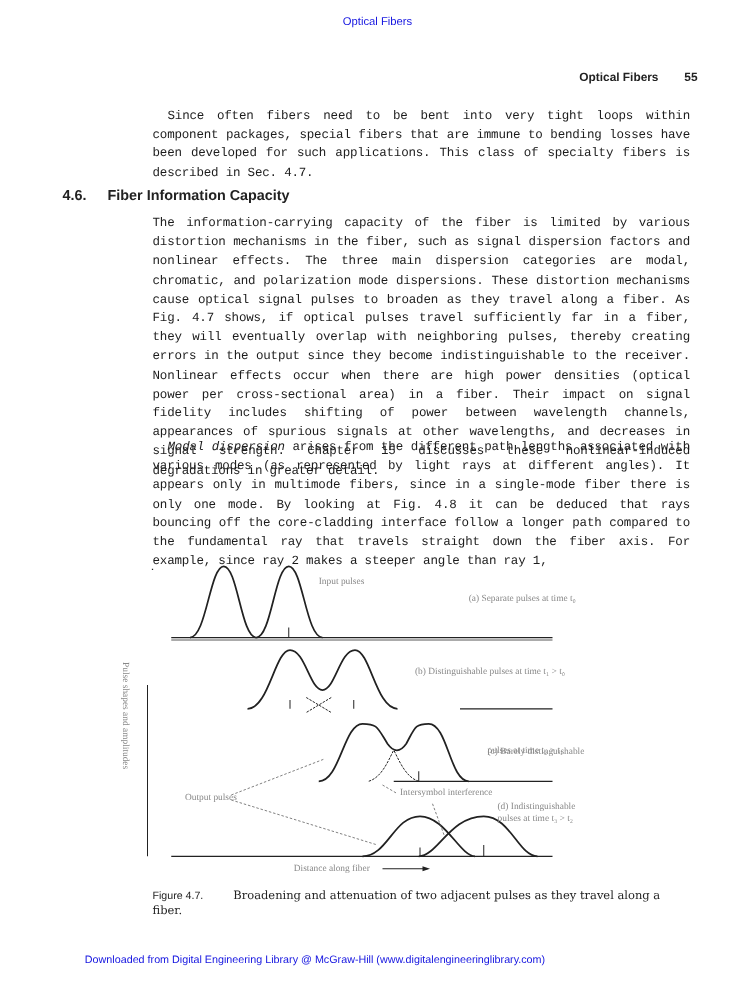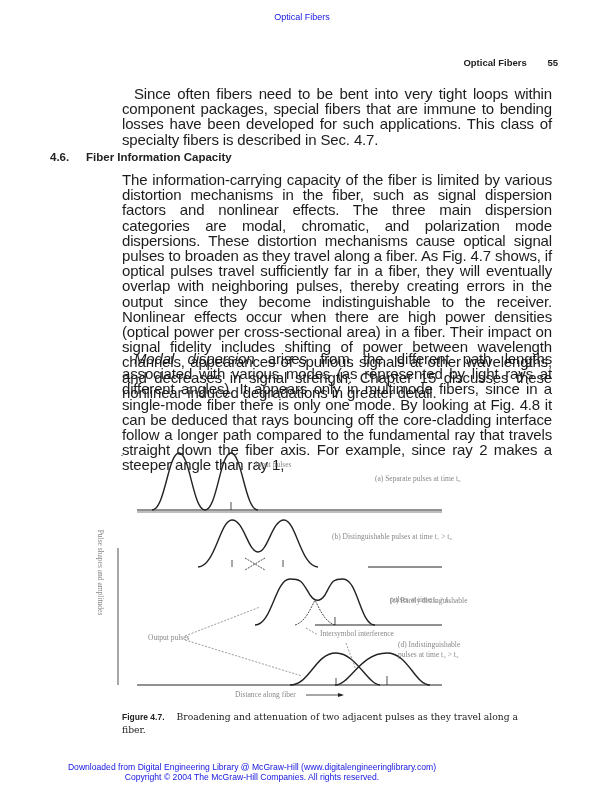--- a/index.html
+++ b/index.html
@@ -3,32 +3,32 @@
 <meta charset="utf-8">
 <style>
   html, body { margin:0; padding:0; background:#fff; }
   body { width:604px; height:800px; position:relative; overflow:hidden; color:#1a1a1a; }
   .top-link { position:absolute; top:12px; left:0; width:604px; text-align:center;
     font-family:"Liberation Sans", sans-serif; font-size:9px; color:#1515e0; }
   .running-head { position:absolute; top:57px; right:46px;
     font-family:"Liberation Sans", sans-serif; font-size:9.5px; font-weight:bold; color:#222; }
   .running-head .pg { margin-left:18px; }
   .para { position:absolute; left:122px; width:430px;
-    font-family:Liberation Sans, sans-serif; font-size:15px; line-height:15.2px;
+    font-family:Liberation Mono, monospace; font-size:10px; line-height:15.2px;
     text-align:justify; letter-spacing:-0.15px; color:#1c1c1c; margin:0; }
   .para.indent { text-indent:12px; }
   .para .it { font-style:italic; }
   .heading { position:absolute; top:151px; left:50px;
     font-family:"Liberation Sans", sans-serif; font-size:11.5px; font-weight:bold; color:#222; }
   .heading .num { display:inline-block; width:36px; }
   .figure { position:absolute; left:110px; top:440px; width:390px; height:270px; }
   .fig-label { position:absolute; font-family:"Liberation Serif", serif; font-size:7.5px; color:#888; white-space:nowrap; }
   .caption { position:absolute; top:711px; left:122px; width:420px;
     font-family:"DejaVu Serif", serif; font-size:9.2px; line-height:11.5px; color:#222; }
-  .caption .fig-no { font-family:"Liberation Sans", sans-serif; font-weight:bold; font-size:8.5px; margin-right:12px; }
+  .caption .fig-no { font-family:"Liberation Sans", sans-serif; font-weight:normal; font-size:8.5px; margin-right:24px; }
   .footer { position:absolute; top:762px; left:0; width:504px; text-align:center;
     font-family:"Liberation Sans", sans-serif; font-size:8.6px; line-height:10px; color:#1515e0; }
 </style>
 </head>
 <body>
 
 <div class="top-link">Optical Fibers</div>
 
 <div class="running-head">
   <span>Optical Fibers</span>
@@ -97,14 +97,13 @@
   <div class="fig-label" style="left:288px; top:210px;">pulses at time t₃ &gt; t₂</div>
   <div class="fig-label" style="left:125px; top:250px;">Distance along fiber</div>
 </div>
 
 <div class="caption">
   <span class="fig-no">Figure 4.7.</span><span>Broadening and attenuation of two adjacent pulses as they travel along a fiber.</span>
 </div>
 
 <div class="footer">
   <div>Downloaded from Digital Engineering Library @ McGraw-Hill (www.digitalengineeringlibrary.com)</div>
-  <div>Copyright © 2004 The McGraw-Hill Companies. All rights reserved.</div>
 </div>
 
 </body></html>

